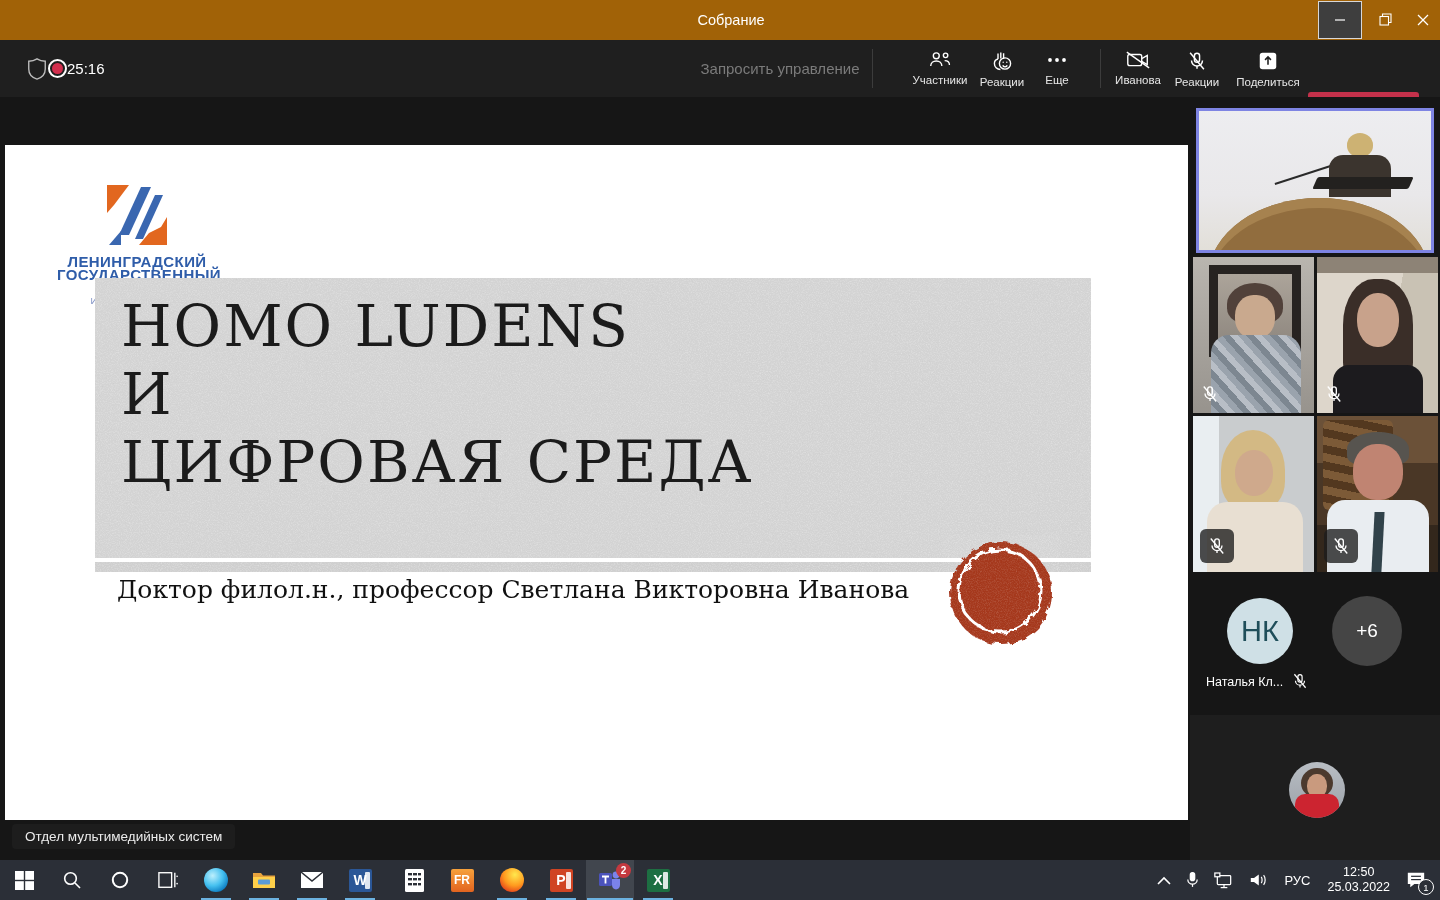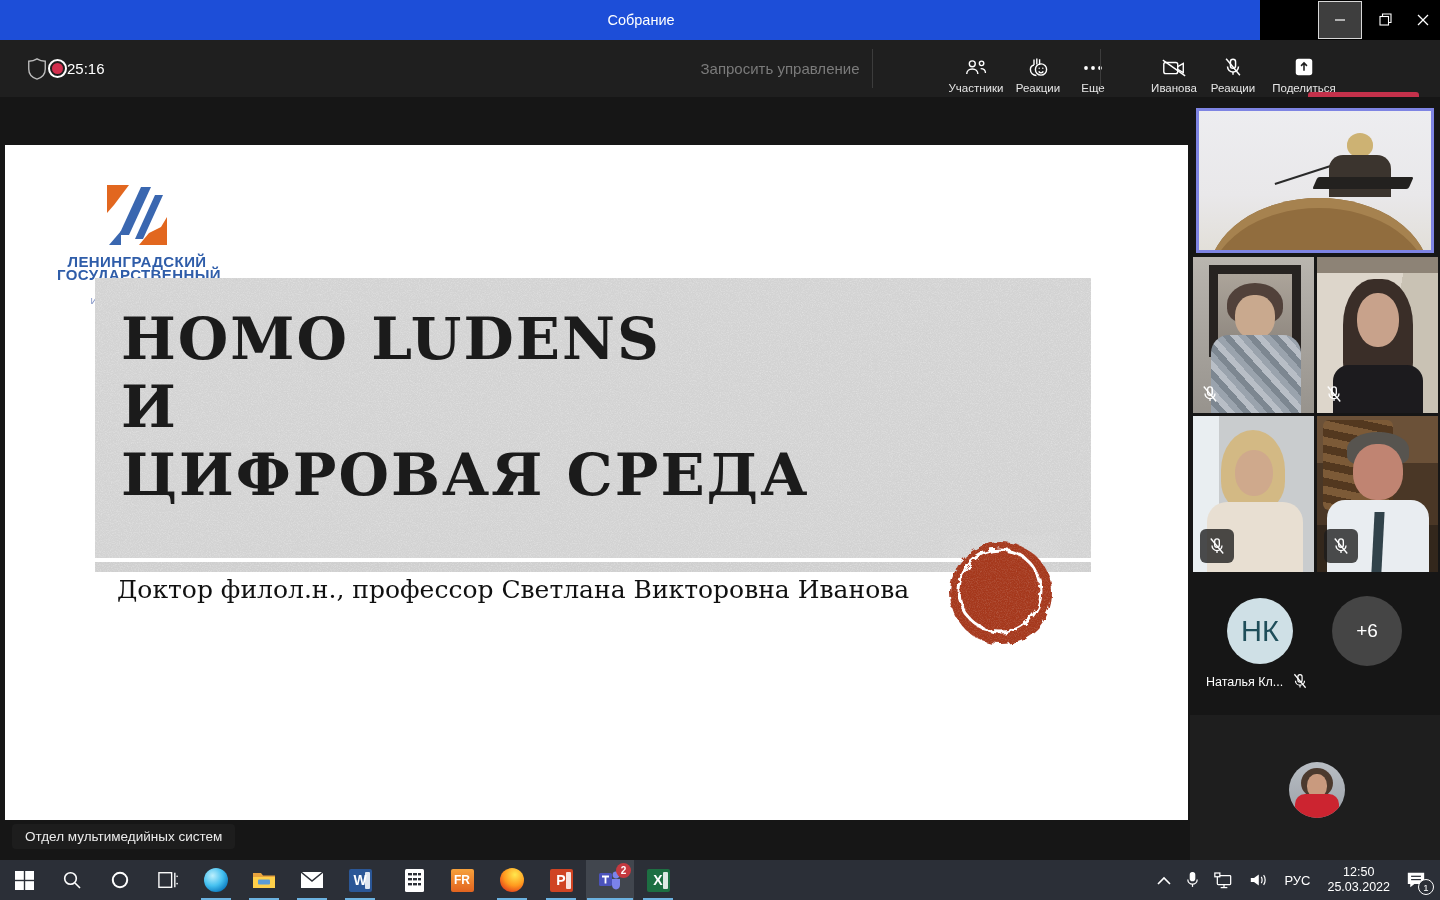--- a/index.html
+++ b/index.html
@@ -1,55 +1,55 @@
 <!DOCTYPE html>
 <html><head>
 <meta charset="utf-8">
 <style>
   * { margin:0; padding:0; box-sizing:border-box; }
   html,body { width:1440px; height:900px; overflow:hidden; background:#000; }
   body { font-family:"Liberation Sans", sans-serif; position:relative; }
   .abs { position:absolute; }
 
   
-  #titlebar { left:0; top:0; width:1260px; height:40px; background:#1d4ed8;padding-left:22px; }
+  #titlebar { left:0; top:0; width:1440px; height:40px; background:#a16207;padding-left:22px; }
   #titlebar .title { width:100%; text-align:center; line-height:40px; color:#ffffff; font-size:14.5px; }
   .winbtn { top:0; height:39px; display:flex; align-items:center; justify-content:center; cursor:default; }
   #btn-min { left:1318px; width:44px; height:38px; top:1px; background:#3e3e3e; border:1px solid #d8d8d8; }
   #btn-restore { left:1364px; width:42px; }
   #btn-close { left:1406px; width:34px; }
   .winbtn svg { stroke:#ffffff; }
 
   
   #meetbar { left:0; top:40px; width:1440px; height:57px; background:#1f1f1f; }
   #meet-left { left:26px; top:0; height:57px; display:flex; align-items:center; gap:0; }
   #rec-dot { width:19px; height:19px; border:2px solid #fff; border-radius:50%; display:flex; align-items:center; justify-content:center; }
   #rec-dot i { width:11px; height:11px; border-radius:50%; background:#d22f4e; display:block; }
   #timer { color:#fff; font-size:15px; }
   #req-control { left:660px; top:0; width:240px; height:57px; line-height:57px; text-align:center; color:#7b7b7b; font-size:15px; }
   .vdiv { top:9px; width:1px; height:39px; background:#3c3c3c; }
-  .tbtn { top:5px; width:58px; height:49px; display:flex; flex-direction:column; align-items:center; justify-content:flex-end; gap:4px; cursor:pointer;margin-left:36px; }
+  .tbtn { top:5px; width:58px; height:49px; display:flex; flex-direction:column; align-items:center; justify-content:flex-start; gap:4px; cursor:pointer; }
   .tbtn .lbl { color:#e6e6e6; font-size:11.5px; white-space:nowrap; }
   .tbtn svg { margin-top:5px; }
   #btn-leave { left:1308px; top:52px; width:111px; height:33px; background:#c4314b; border-radius:3px; display:flex; align-items:center; justify-content:center; gap:8px; cursor:pointer; }
   #btn-leave span { color:#fff; font-size:14.5px; }
 
   
   #stage { left:0; top:97px; width:1188px; height:763px; background:#161616; }
   #slide { left:5px; top:48px; width:1183px; height:675px; background:#ffffff; overflow:hidden; }
 
   #logo { left:52px; top:38px; width:160px; text-align:center; }
   #logo svg { display:block; margin:0 auto 8px auto; }
   .logo-l1 { font-size:15px; font-weight:bold; color:#2f5da9; letter-spacing:.4px; line-height:13px; }
   .logo-l2 { font-size:9.5px; color:#7e90c4; letter-spacing:.3px; line-height:13px; }
 
   #banner { left:90px; top:133px; width:996px; height:280px; background:#d3d3d3; overflow:hidden; }
   #banner-echo { left:90px; top:417px; width:996px; height:10px; background:#cfcfcf; overflow:hidden; }
   .grainfill { position:absolute; left:0; top:0; width:100%; height:100%; }
-  #banner .text { position:absolute; left:26px; top:27px; font-family:"DejaVu Serif", serif; font-size:58px; letter-spacing:2px; color:#1b1b1b; line-height:68px;font-weight:bold; }
+  #banner .text { position:absolute; left:26px; top:14px; font-family:"DejaVu Serif", serif; font-size:58px; letter-spacing:2px; color:#1b1b1b; line-height:68px; }
 
   #subtitle { left:112px; top:430px; font-family:"DejaVu Serif", serif; font-size:25px; color:#101010; }
 
   #stamp { left:938px; top:390px; }
 
   #presenter-tip { left:12px; top:727px; background:#1d1d1d; border-radius:4px; padding:5px 13px; color:#ececec; font-size:13.5px; }
 
   
   #sidebar { left:1188px; top:97px; width:252px; height:763px; background:#161616; }
   .tile { position:absolute; overflow:hidden; cursor:pointer; }

